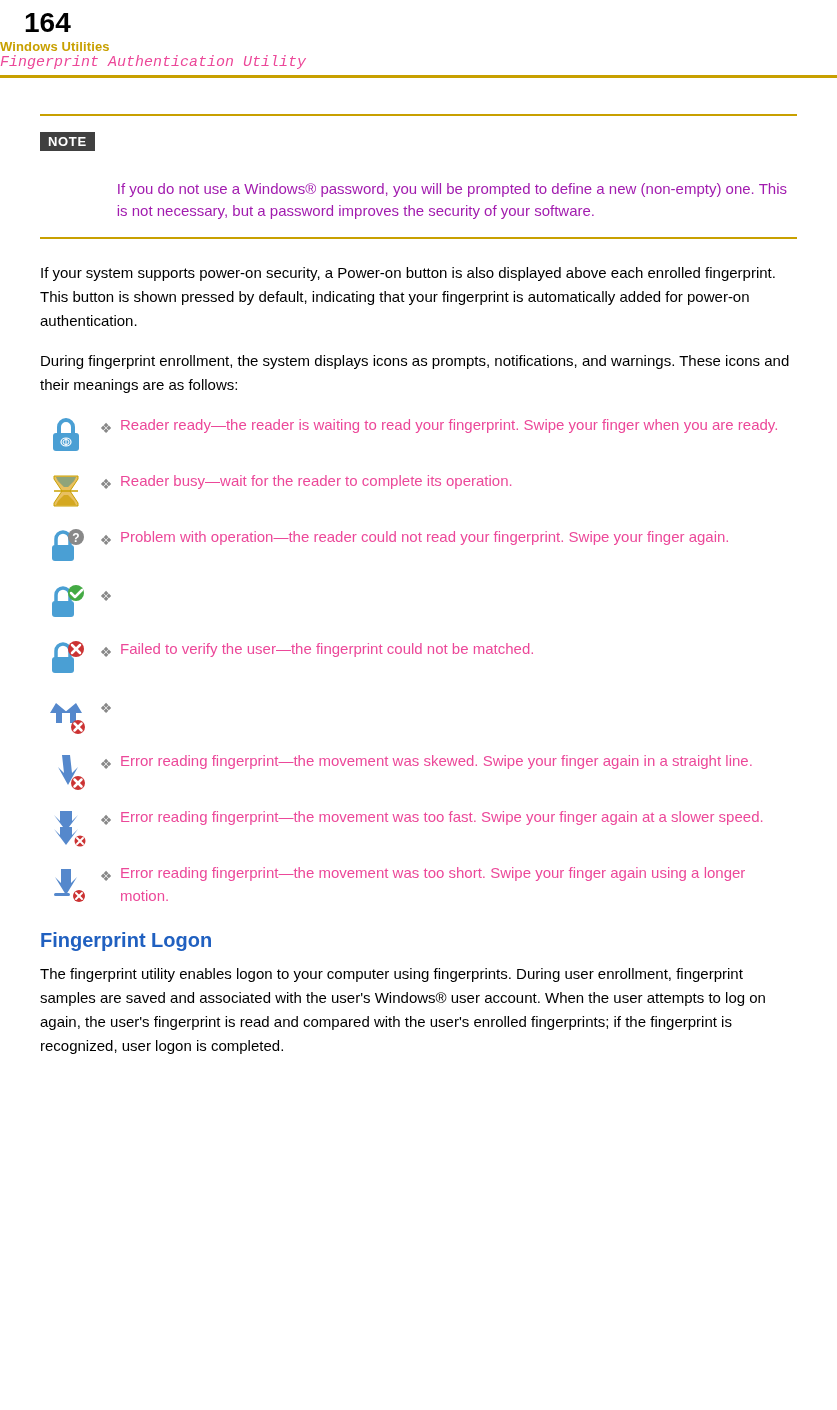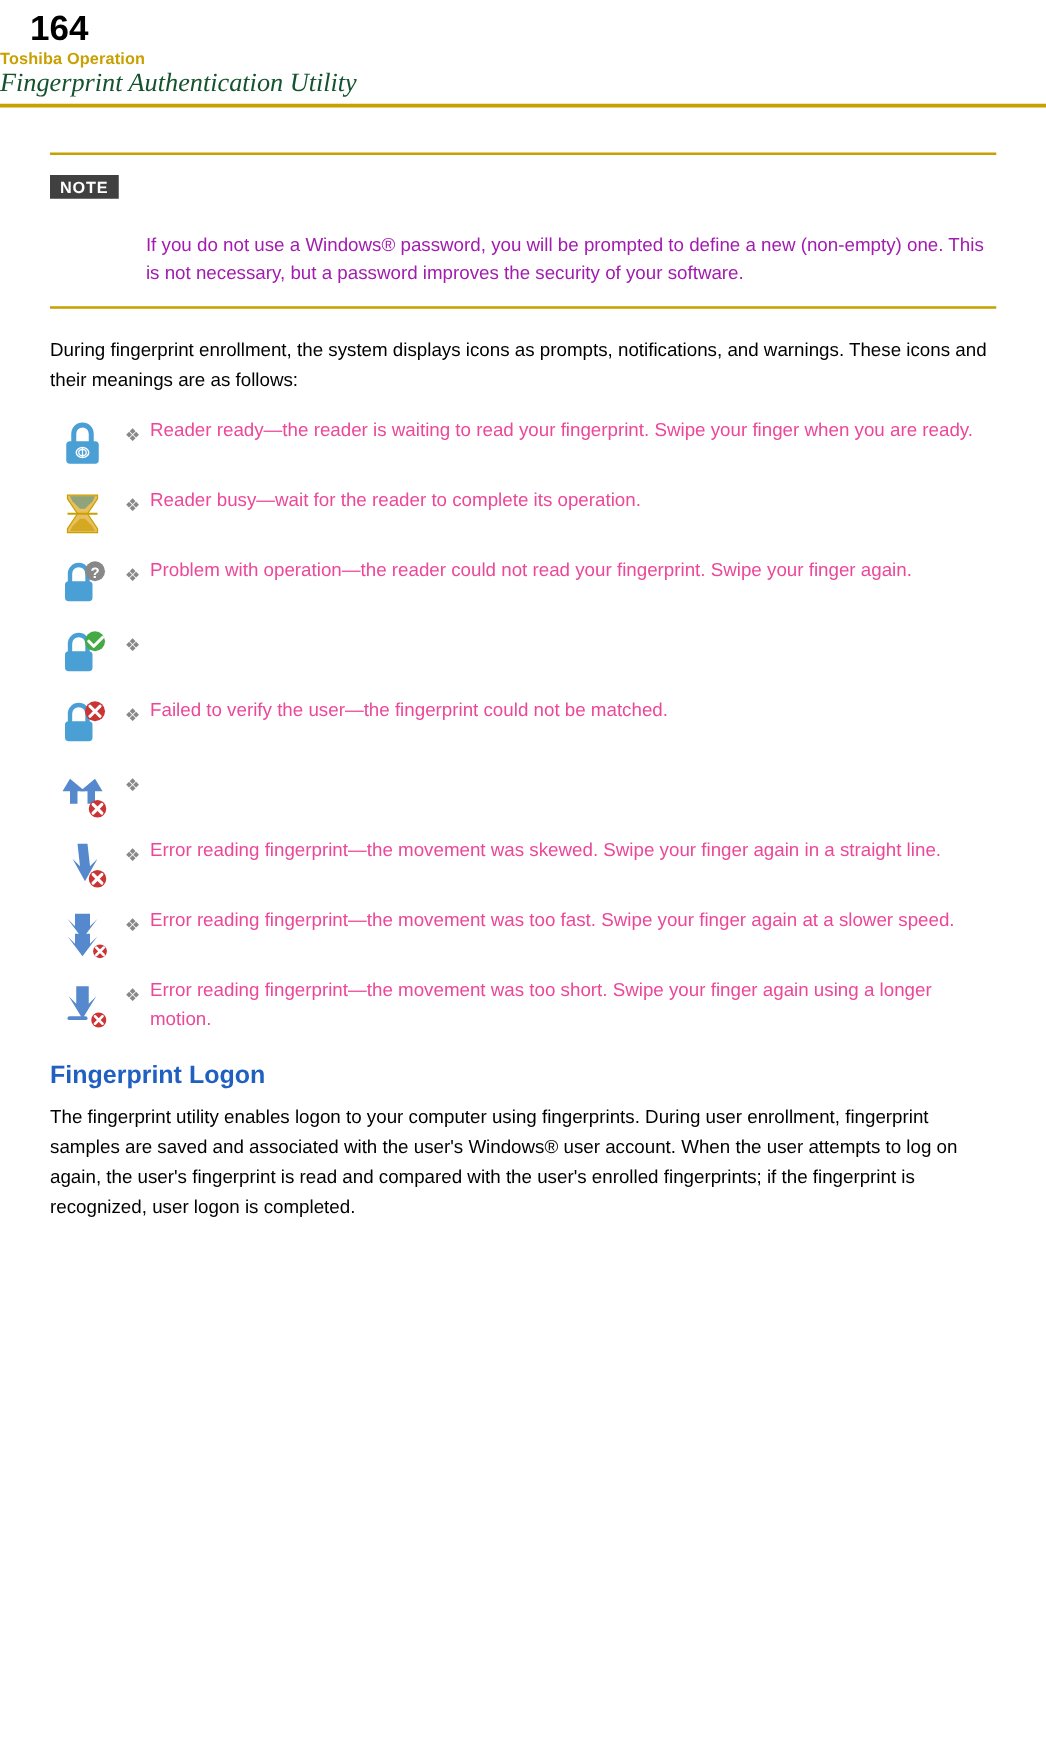--- a/index.html
+++ b/index.html
@@ -36,24 +36,24 @@
       padding-bottom: 4px;
     }
     .header-brand {
       font-size: 13px;
       font-weight: bold;
       color: #c8a000;
       font-family: Arial, sans-serif;
       letter-spacing: 0.01em;
     }
     .header-title {
-      font-size: 21px;
+      font-size: 15px;
       font-style: italic;
-      color: #14532d;
-      font-family: Liberation Serif, serif;
+      color: #ec4899;
+      font-family: Liberation Mono, monospace;
     }
 
     
     .content {
       padding: 18px 40px 18px 40px;
     }
 
     
     .note-box {
       display: flex;
@@ -144,32 +144,33 @@
       color: #888;
       margin-top: 3px;
     }
   </style>
 </head>
 <body>
 
 <div class="header">
   <div class="page-number">164</div>
   <div class="header-right">
-    <span class="header-brand">Toshiba Operation</span>
+    <span class="header-brand">Windows Utilities</span>
     <span class="header-title">Fingerprint Authentication Utility</span>
   </div>
 </div>
 
 <div class="content">
 
   <div class="note-box">
     <span class="note-label">NOTE</span>
     <span class="note-text">If you do not use a Windows® password, you will be prompted to define a new (non-empty) one. This is not necessary, but a password improves the security of your software.</span>
   </div>
 
+  <p class="body-para">If your system supports power-on security, a Power-on button is also displayed above each enrolled fingerprint. This button is shown pressed by default, indicating that your fingerprint is automatically added for power-on authentication.</p>
 
   <p class="body-para">During fingerprint enrollment, the system displays icons as prompts, notifications, and warnings. These icons and their meanings are as follows:</p>
 
   <div class="icon-list">
 
     <div class="icon-item">
       <div class="icon-cell">
         <svg width="40" height="40" viewBox="0 0 40 40">
 
           <rect x="7" y="18" width="26" height="18" rx="3" fill="#4a9fd4"></rect>

